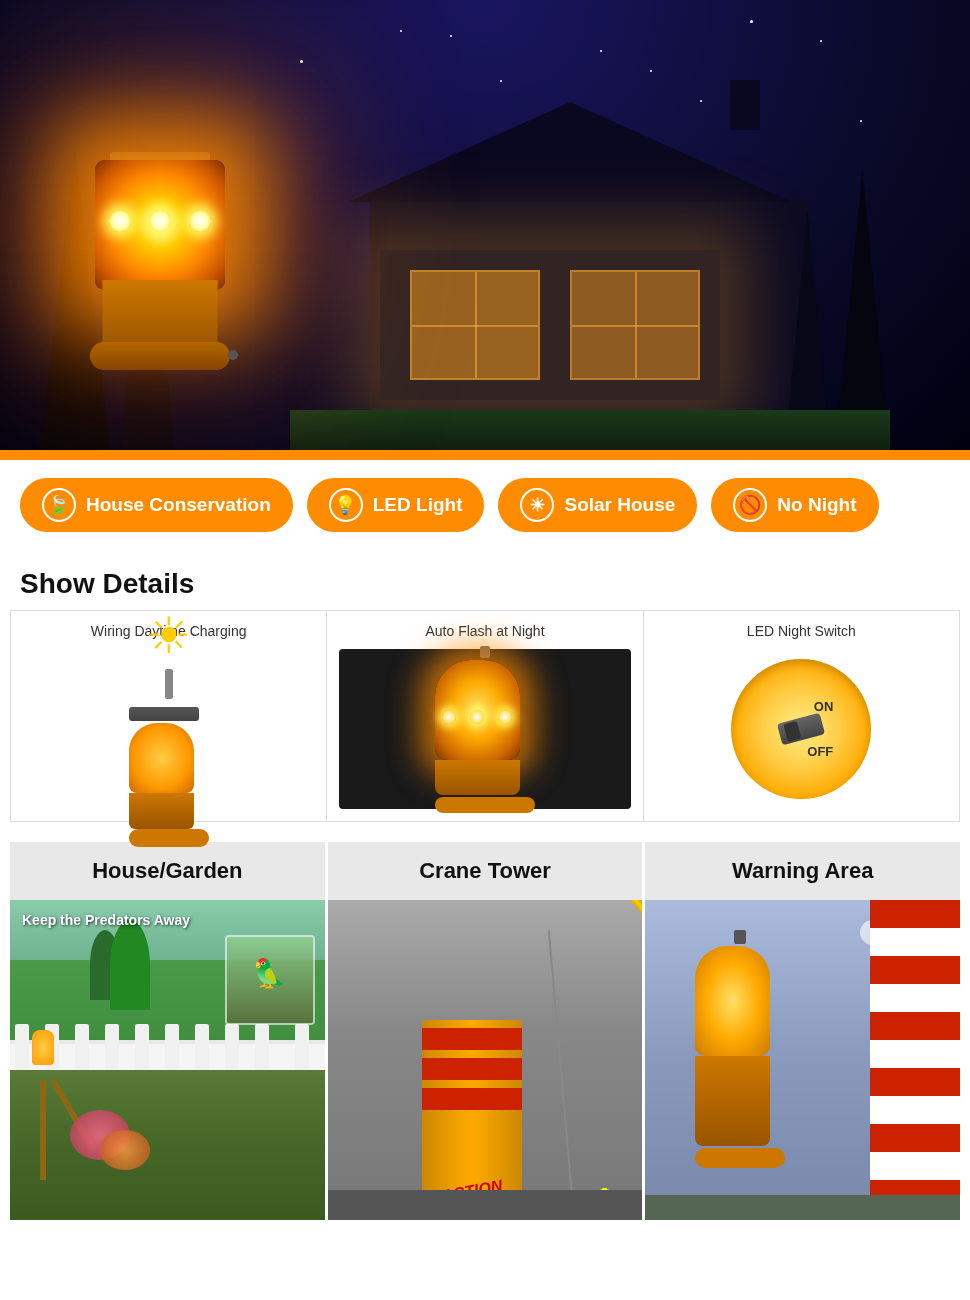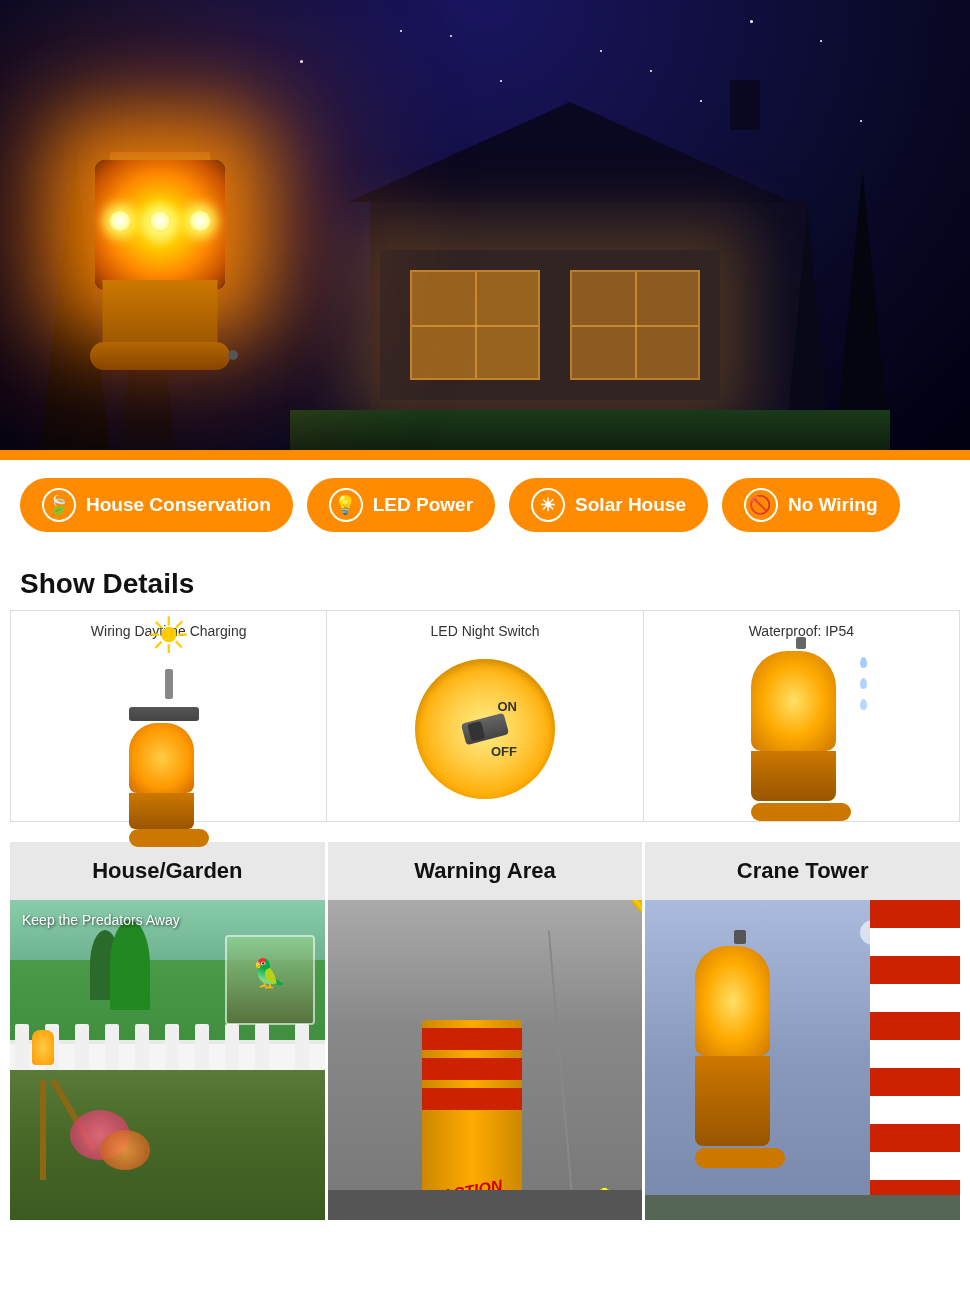--- a/index.html
+++ b/index.html
@@ -190,21 +190,21 @@
       background: linear-gradient(180deg, #88ccaa 0%, #66aa88 30%, #448866 70%, #336655 100%);
       position: relative;
       overflow: hidden;
     }
     .garden-text {
       position: absolute;
       top: 12px;
       left: 12px;
       color: #fff;
       font-size: 14px;
-      font-weight: normal;
+      font-weight: bold;
       text-shadow: 1px 1px 3px rgba(0,0,0,0.7);
       z-index: 2;
     }
 
     
     .sky-bg {
       position: absolute;
       inset: 0;
       background: radial-gradient(ellipse at 50% 0%, #1a1560 0%, #0a0a2a 60%, #000010 100%);
     }
@@ -290,29 +290,29 @@
 
 <div class="orange-bar"></div>
 
 <div class="features-bar">
   <div class="feature-badge">
     <div class="badge-icon">🍃</div>
     <span>House Conservation</span>
   </div>
   <div class="feature-badge">
     <div class="badge-icon">💡</div>
-    <span>LED Power</span>
+    <span>LED Light</span>
   </div>
   <div class="feature-badge">
     <div class="badge-icon">☀</div>
     <span>Solar House</span>
   </div>
   <div class="feature-badge">
     <div class="badge-icon">🚫</div>
-    <span>No Wiring</span>
+    <span>No Night</span>
   </div>
 </div>
 
 <div class="section-title">
   <strong>Show Details</strong>
 </div>
 
 <div class="detail-grid">
 
   <div class="detail-cell">
@@ -325,66 +325,67 @@
         <div style="position:relative;">
           <div style="width:70px;height:14px;background:linear-gradient(180deg,#555 0%,#444 100%);border-radius:3px;margin-bottom:2px;"></div>
           <div style="width:65px;height:70px;background:radial-gradient(ellipse,#ffcc44 0%,#ff9900 60%,#cc6600 100%);border-radius:28px 28px 8px 8px;"></div>
           <div style="width:65px;height:36px;background:linear-gradient(180deg,#cc7700 0%,#995500 100%);border-radius:0 0 6px 6px;"></div>
           <div style="width:80px;height:18px;background:#cc7700;border-radius:9px;margin:0 auto;"></div>
         </div>
       </div>
     </div>
   </div>
 
+  <div class="detail-cell">
+    <div class="detail-cell-title">Auto Flash at Night</div>
+    <div class="detail-image-area">
+      <div class="flash-scene">
+        <div>
+          <div style="width:10px;height:12px;background:#666;border-radius:2px;margin:0 auto 2px;"></div>
+          <div style="width:85px;height:100px;background:radial-gradient(ellipse at center,#ffe066 0%,#ffaa00 40%,#cc6600 75%,#7a3300 100%);border-radius:36px 36px 12px 12px;box-shadow:0 0 30px 15px rgba(255,140,0,0.7);">
+
+            <div style="display:flex;gap:14px;justify-content:center;padding-top:50px;">
+              <div style="width:14px;height:14px;background:radial-gradient(circle,#fff 0%,#ffcc00 100%);border-radius:50%;box-shadow:0 0 8px 4px rgba(255,255,100,0.9);"></div>
+              <div style="width:14px;height:14px;background:radial-gradient(circle,#fff 0%,#ffcc00 100%);border-radius:50%;box-shadow:0 0 8px 4px rgba(255,255,100,0.9);"></div>
+              <div style="width:14px;height:14px;background:radial-gradient(circle,#fff 0%,#ffcc00 100%);border-radius:50%;box-shadow:0 0 8px 4px rgba(255,255,100,0.9);"></div>
+            </div>
+          </div>
+          <div style="width:85px;height:35px;background:linear-gradient(180deg,#cc7700 0%,#995500 100%);border-radius:0 0 8px 8px;"></div>
+          <div style="width:100px;height:16px;background:#cc7700;border-radius:8px;margin:2px auto 0;"></div>
+        </div>
+      </div>
+    </div>
+  </div>
 
   <div class="detail-cell">
     <div class="detail-cell-title">LED Night Switch</div>
     <div class="detail-image-area">
       <div class="switch-scene">
         <div class="switch-circle">
           <div class="switch-toggle">
             <div style="font-size:13px;font-weight:bold;color:#333;text-align:right;margin-right:-10px;">ON</div>
             <div style="width:44px;height:22px;background:linear-gradient(180deg,#666 0%,#444 100%);border-radius:4px;margin:4px auto;transform:rotate(-15deg);position:relative;">
               <div style="position:absolute;top:2px;left:6px;width:14px;height:18px;background:#333;border-radius:3px;"></div>
             </div>
             <div style="font-size:13px;font-weight:bold;color:#333;text-align:right;margin-right:-10px;">OFF</div>
           </div>
         </div>
       </div>
     </div>
   </div>
 
-  <div class="detail-cell">
-    <div class="detail-cell-title">Waterproof: IP54</div>
-    <div class="detail-image-area">
-      <div class="waterproof-scene">
-        <div style="position:relative;">
-          <div style="width:10px;height:12px;background:#666;border-radius:2px;margin:0 auto 2px;"></div>
-          <div style="width:85px;height:100px;background:radial-gradient(ellipse,#ffe066 0%,#ffaa00 50%,#cc7700 100%);border-radius:36px 36px 10px 10px;"></div>
-          <div style="width:85px;height:50px;background:linear-gradient(180deg,#cc7700 0%,#995500 100%);border-radius:0 0 8px 8px;"></div>
-          <div style="width:100px;height:18px;background:#cc7700;border-radius:9px;margin:2px auto 0;"></div>
-
-          <div style="position:absolute;top:20px;right:-16px;display:flex;flex-direction:column;gap:10px;">
-            <div style="width:7px;height:11px;background:#88bbff;border-radius:50% 50% 50% 50% / 60% 60% 40% 40%;opacity:0.75;"></div>
-            <div style="width:7px;height:11px;background:#88bbff;border-radius:50% 50% 50% 50% / 60% 60% 40% 40%;opacity:0.65;"></div>
-            <div style="width:7px;height:11px;background:#88bbff;border-radius:50% 50% 50% 50% / 60% 60% 40% 40%;opacity:0.6;"></div>
-          </div>
-        </div>
-      </div>
-    </div>
-  </div>
 
 </div>
 
 <div class="use-cases">
 
   <div class="use-cases-header">
     <div class="use-case-title-cell">House/Garden</div>
+    <div class="use-case-title-cell">Crane Tower</div>
     <div class="use-case-title-cell">Warning Area</div>
-    <div class="use-case-title-cell">Crane Tower</div>
   </div>
 
   <div class="use-cases-images">
 
     <div class="use-case-image">
       <div class="garden-scene">
         <div class="garden-text">Keep the Predators Away</div>
 
         <div style="position:absolute;top:0;left:0;right:0;height:80px;background:linear-gradient(180deg,#88ccaa 0%,#66aa88 100%);"></div>
 

